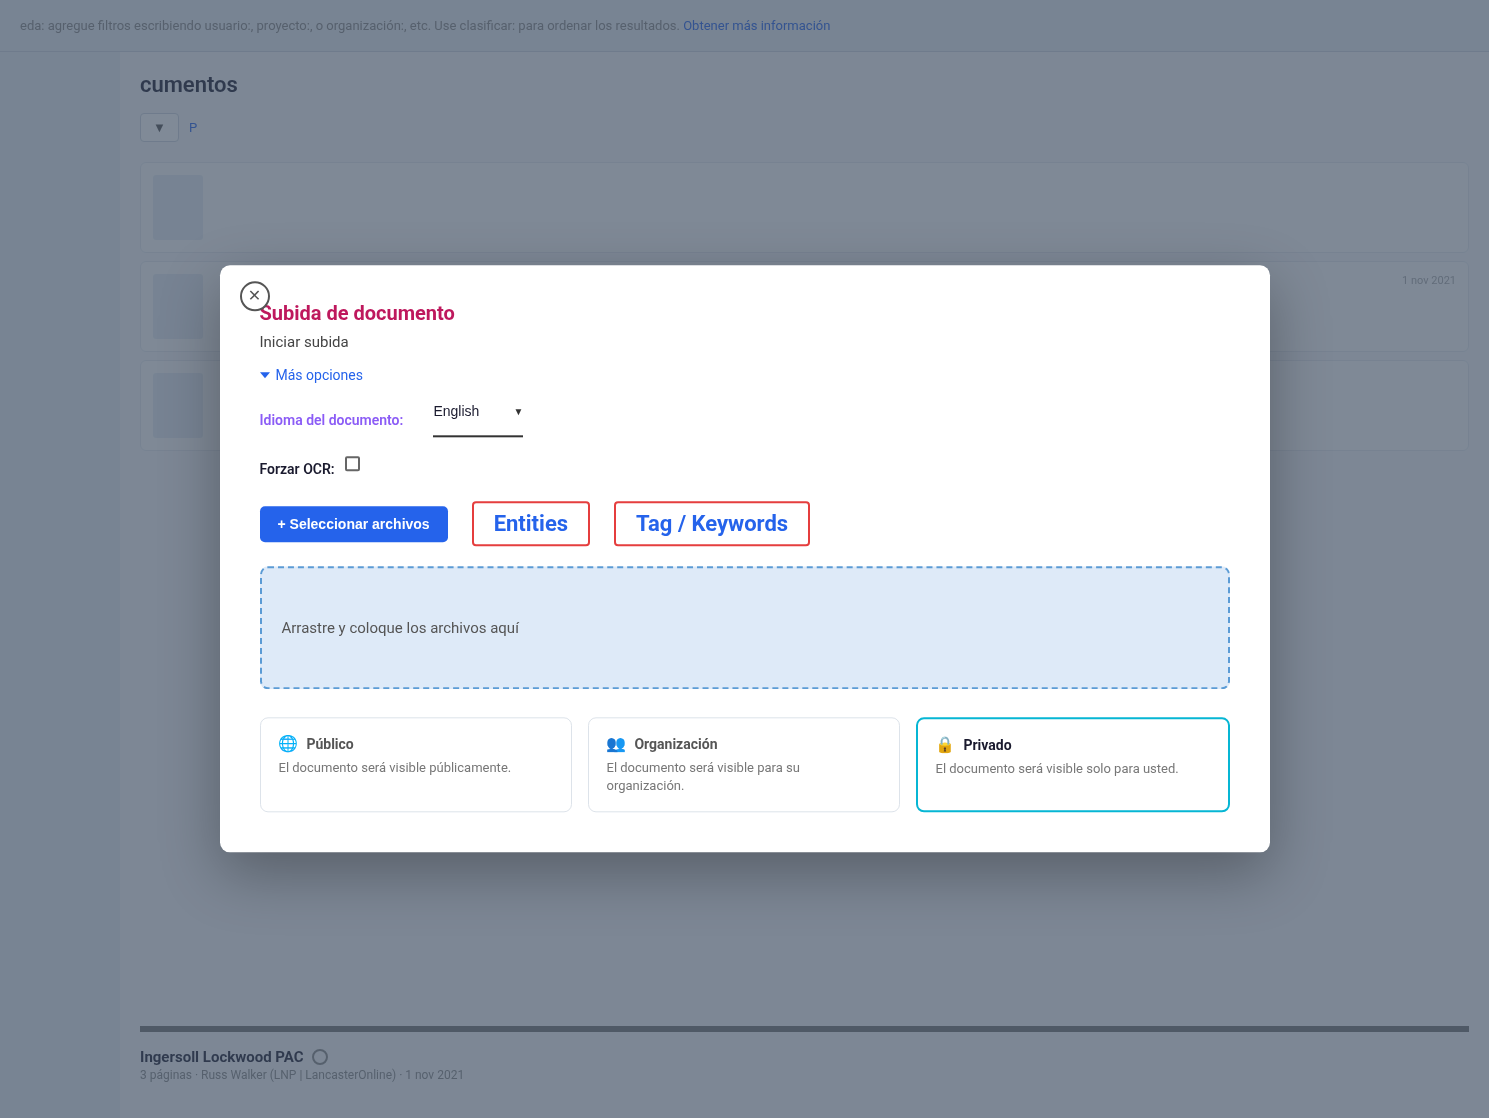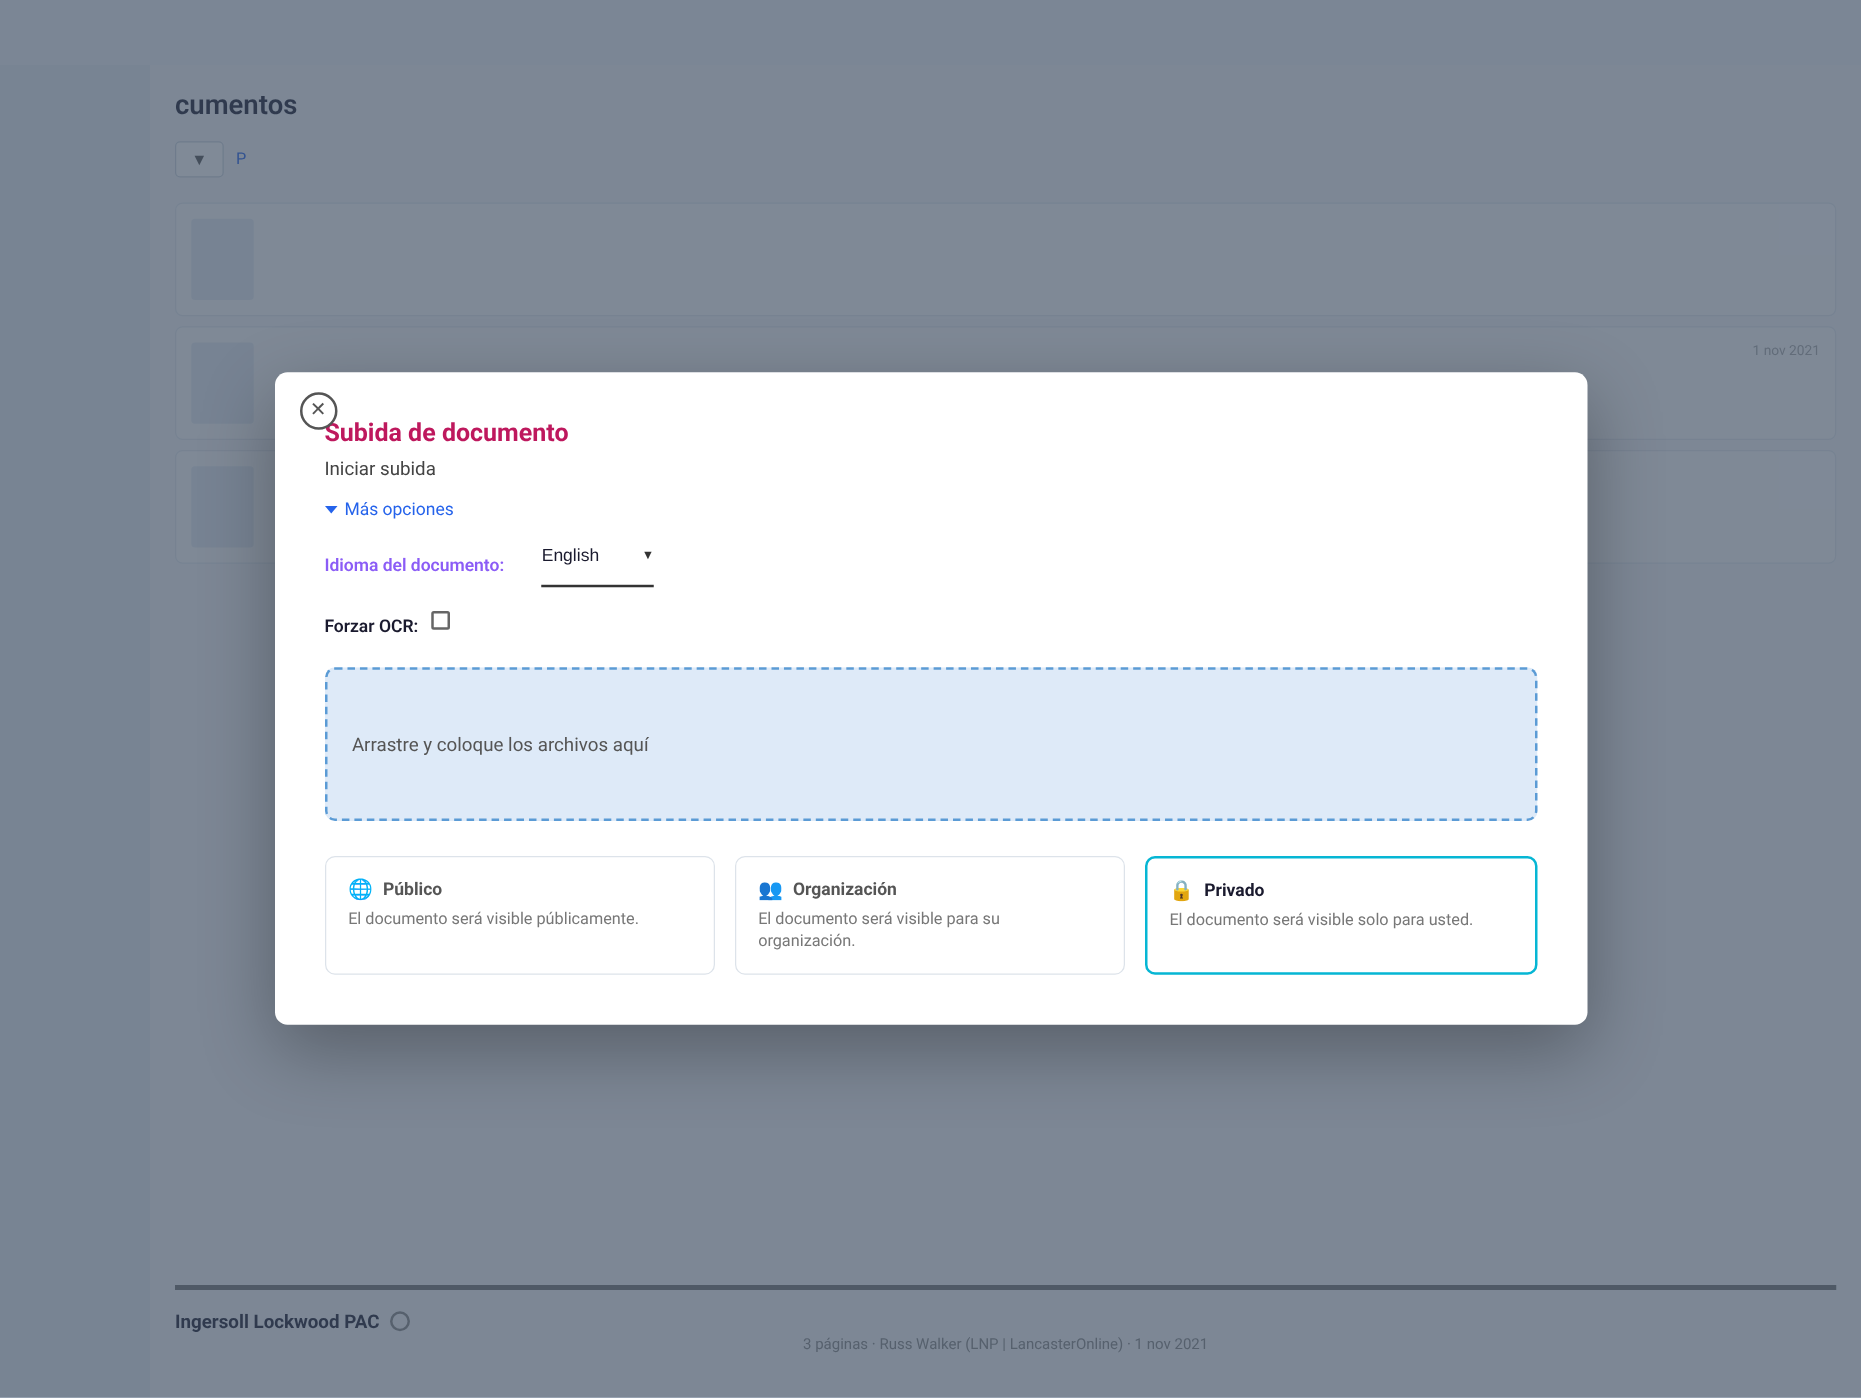--- a/index.html
+++ b/index.html
@@ -369,23 +369,22 @@
     
     .bg-bottom-section {
       position: absolute;
       bottom: 0;
       left: 120px;
       right: 0;
       padding: 20px;
     }
 
     .bg-bottom-item {
-      border-top: 4px solid #737373;
+      border-top: 6px solid #737373;
       padding: 16px 0;
-      text-align: center;
     }
 
     .bg-bottom-title {
       font-size: 15px;
       font-weight: 700;
       color: #1a1a2e;
       display: flex;
       align-items: center;
       gap: 8px;
     }
@@ -403,20 +402,26 @@
     .bg-bottom-meta {
       font-size: 12px;
       color: #888;
       margin-top: 2px;
     }
   </style>
 </head>
 <body>
 
 <div class="bg-content">
+  <div class="bg-top-bar">
+    <span class="bg-top-text">
+      <span>eda: agregue filtros escribiendo usuario:, proyecto:, o organización:, etc. Use clasificar: para ordenar los resultados.</span>
+      <a class="bg-top-link">Obtener más información</a>
+    </span>
+  </div>
   <div class="bg-left-panel"></div>
   <div class="bg-main">
     <div class="bg-title">cumentos</div>
     <div class="bg-filter-bar">
       <button class="bg-filter-btn">▼</button>
       <a class="bg-filter-link">P</a>
     </div>
     <div class="bg-doc-list">
       <div class="bg-doc-item">
         <div class="bg-doc-thumb"></div>
@@ -478,20 +483,25 @@
       </select>
       <span class="select-arrow">▼</span>
     </div>
   </div>
 
   <div class="ocr-row">
     <span class="ocr-label">Forzar OCR:</span>
     <div class="ocr-checkbox"></div>
   </div>
 
+  <div class="action-row">
+    <button class="select-files-btn">+ Seleccionar archivos</button>
+    <div class="annotation-label">Entities</div>
+    <div class="annotation-label">Tag / Keywords</div>
+  </div>
 
   <div class="drop-zone">
     <span class="drop-zone-text">Arrastre y coloque los archivos aquí</span>
   </div>
 
   <div class="visibility-row">
 
     <div class="visibility-card">
       <div class="visibility-card-header">
         <span class="visibility-icon">🌐</span>

